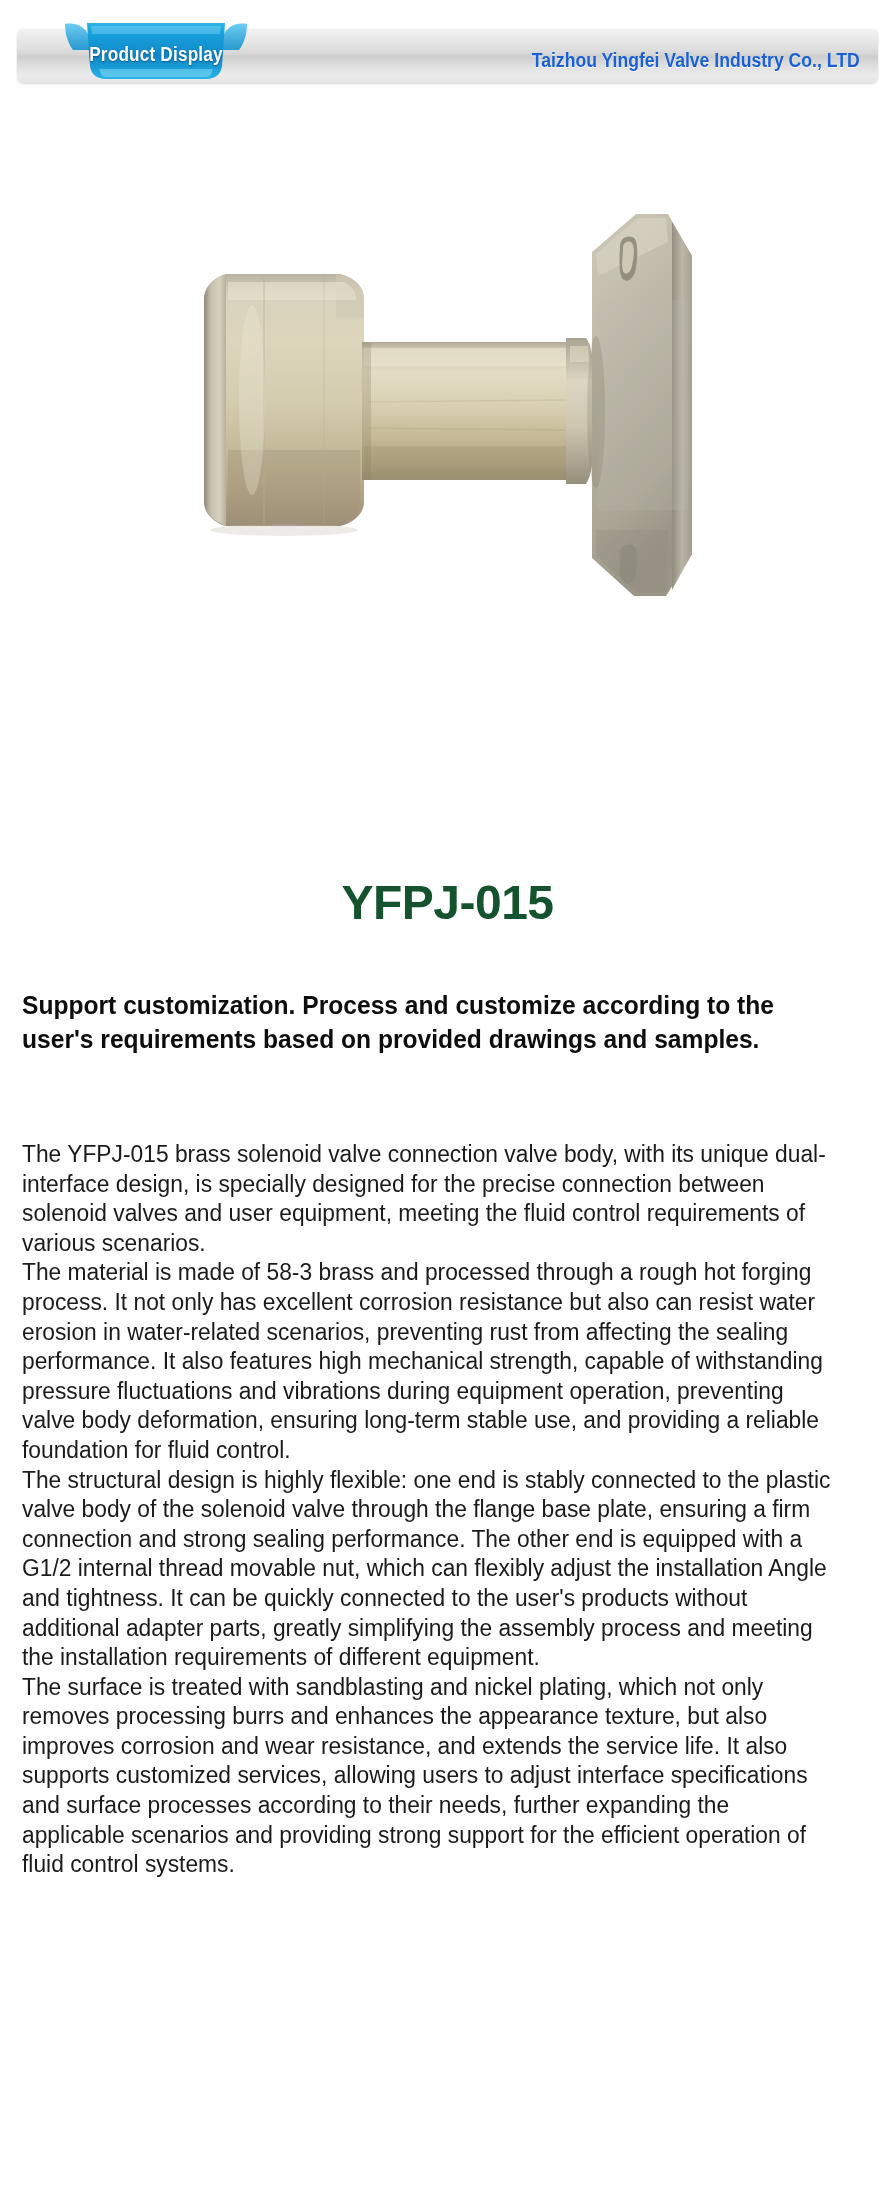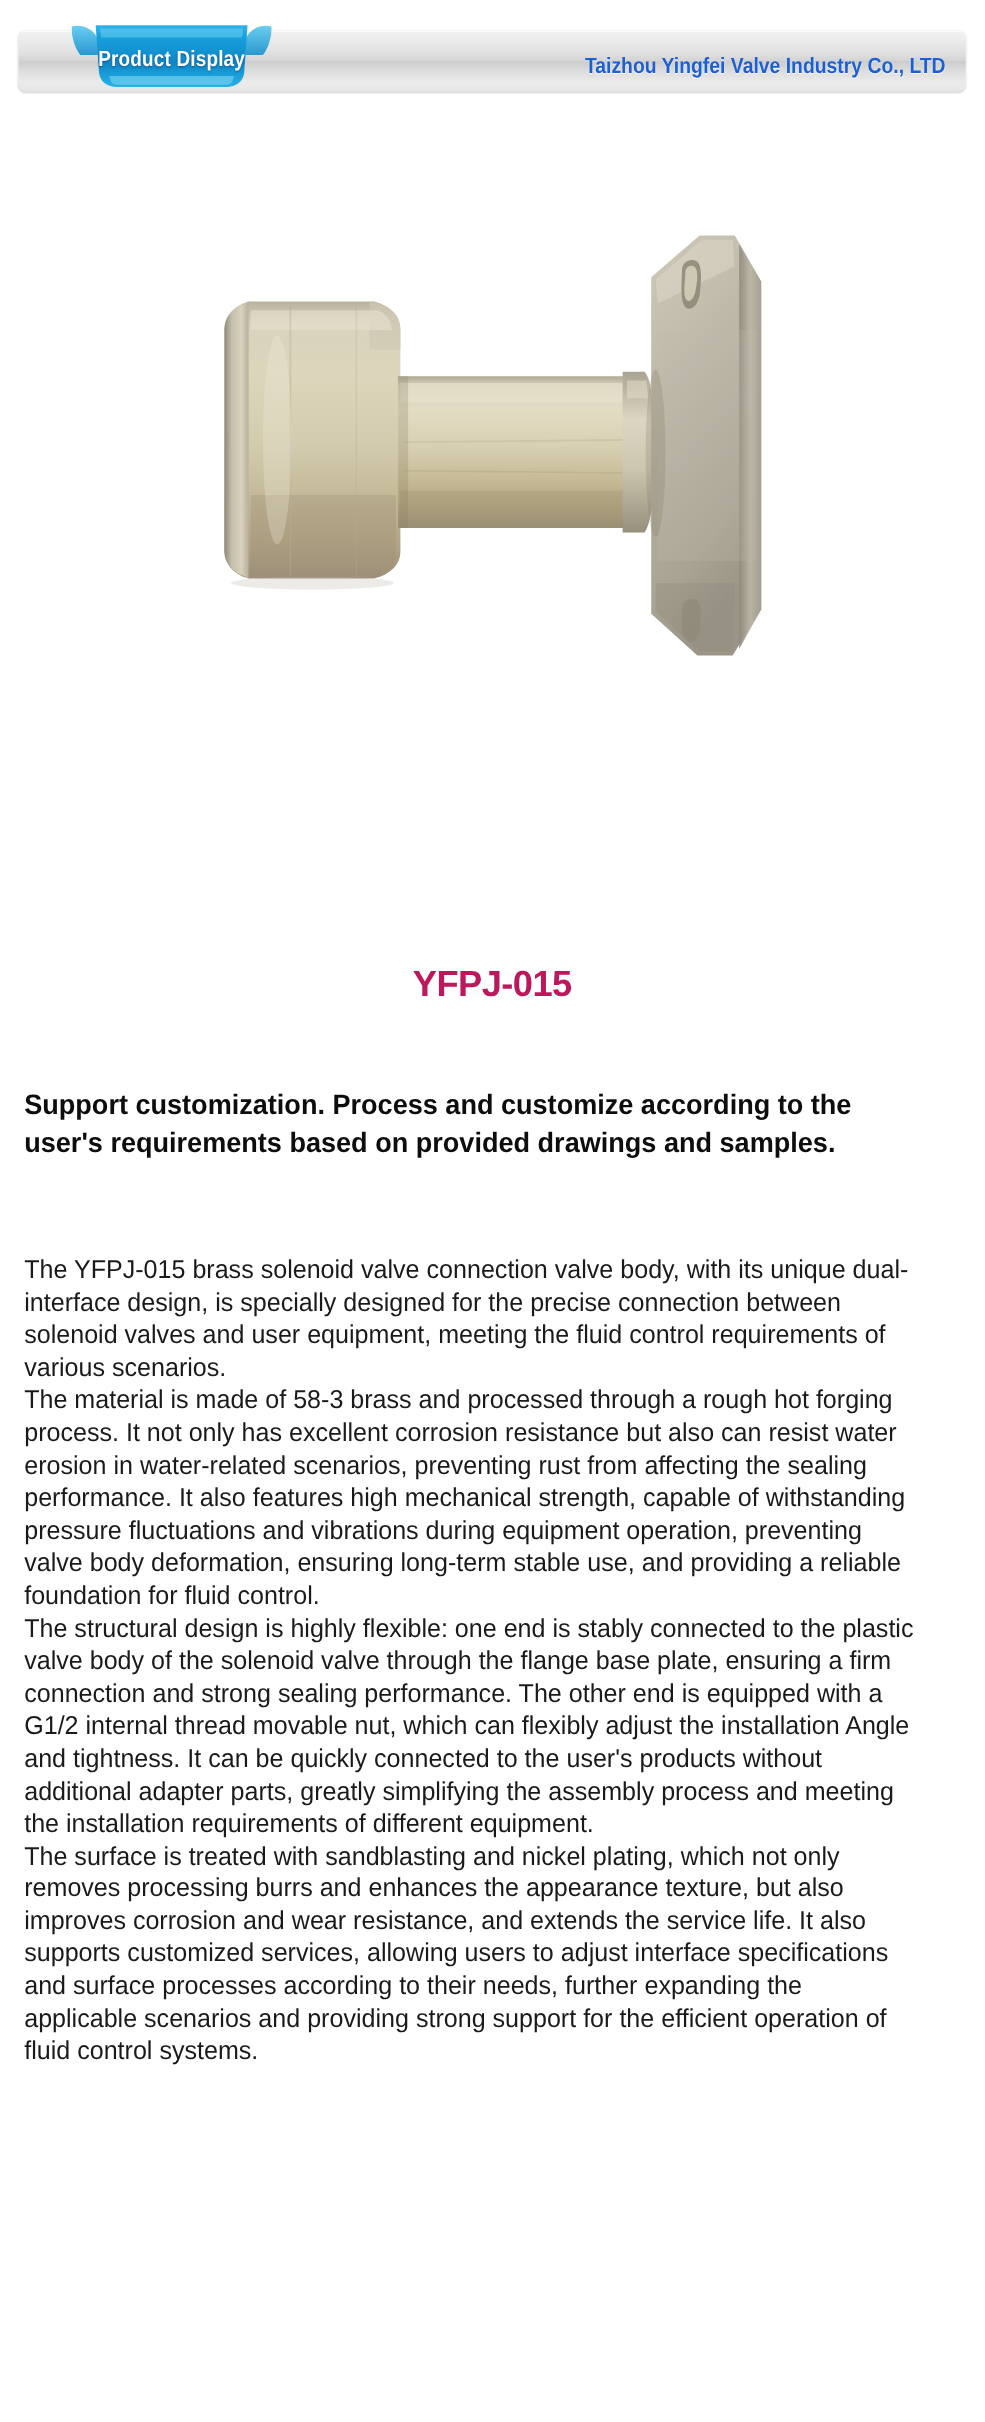--- a/index.html
+++ b/index.html
@@ -113,23 +113,23 @@
 
   .product-svg { display: block; margin: 0 auto; }
 
   
   .product-title {
     position: absolute;
     left: 0;
     top: 875px;
     width: 895px;
     text-align: center;
-    font-size: 33px;
+    font-size: 48px;
     font-weight: bold;
-    color: #be185d;
+    color: #14532d;
     letter-spacing: -0.5px;
     font-family: "Liberation Sans", sans-serif;
   }
 
   .subtitle {
     position: absolute;
     left: 22px;
     top: 988px;
     width: 820px;
     font-size: 25.5px;

